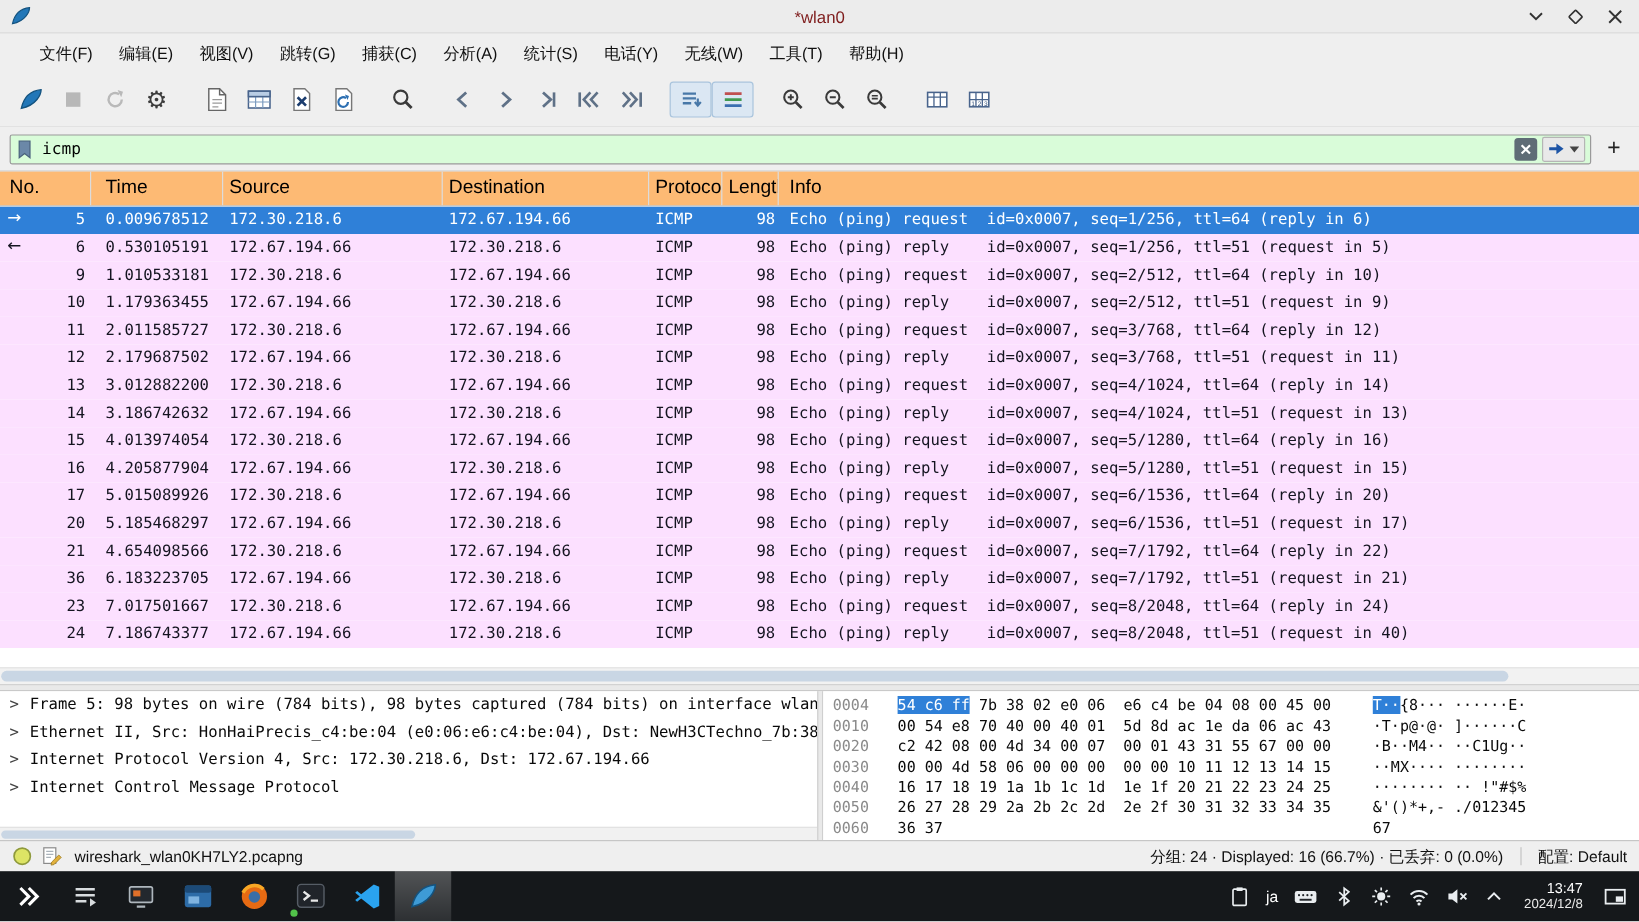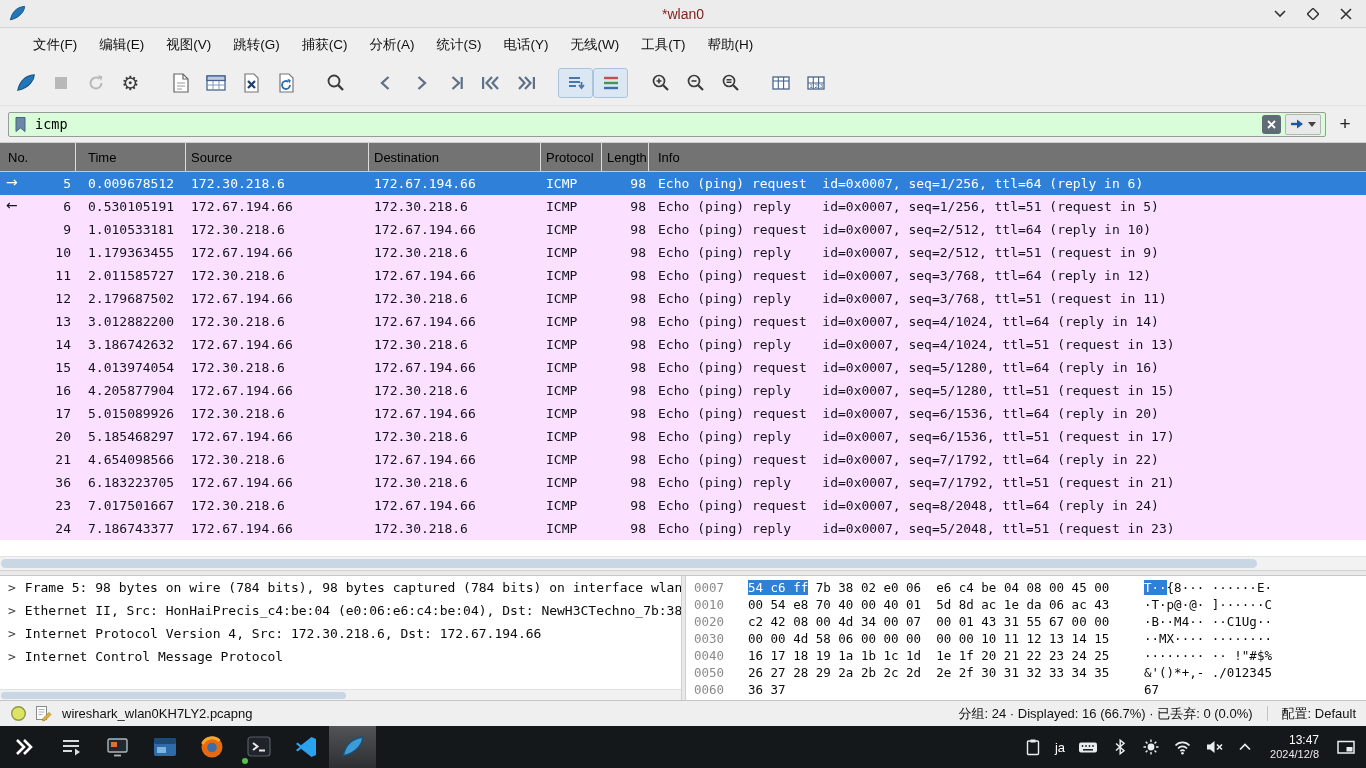--- a/index.html
+++ b/index.html
@@ -26,21 +26,21 @@
 .gear{font-family:"DejaVu Sans",sans-serif;font-size:20px;color:#3c3c3c;line-height:1}
 
 .filterbar{top:106px;height:37px;background:#efefef;display:flex;align-items:center;padding:0 8px;border-bottom:1px solid #cfcfcf}
 .filterfield{flex:1;height:25px;background:#d9fcd9;border:1px solid #9a9a9a;border-radius:2px;display:flex;align-items:center;padding:0 4px}
 .filter-text{margin-left:7px;font-family:"DejaVu Sans Mono",monospace;font-size:13.5px;color:#000;flex:1}
 .fclear{width:19px;height:19px;background:#5f6c76;border-radius:3px;color:#fff;display:flex;align-items:center;justify-content:center;font-size:13px;flex:none}
 .fapply{height:21px;display:flex;align-items:center;border:1px solid #b5b5b5;background:#e9e9e9;border-radius:2px;padding:0 4px;margin-left:4px;gap:3px;flex:none}
 .caret-down{width:0;height:0;border-left:4px solid transparent;border-right:4px solid transparent;border-top:5px solid #444}
 .fadd{width:26px;text-align:center;font-size:19px;color:#222;margin-left:6px;flex:none}
 
-.pheader{top:143px;height:29px;background:#737373;border-bottom:1px solid #c8c8c8;display:flex;font-size:13px;color:#000}
+.pheader{top:143px;height:29px;background:#fdba74;border-bottom:1px solid #c8c8c8;display:flex;font-size:16px;color:#000}
 .hcell{display:flex;align-items:center;border-right:1px solid #dcdcdc;overflow:hidden;white-space:nowrap}
 .hcell:last-child{border-right:none}
 .cw0{width:76px}.cw1{width:110px}.cw2{width:183px}.cw3{width:172px}.cw4{width:61px}.cw5{width:47px}.cw6{flex:1}
 .hp0{padding-left:8px}.hp1{padding-left:12px}.hp2{padding-left:5px}.hp3{padding-left:5px}.hp4{padding-left:5px}.hp5{padding-left:5px}.hp6{padding-left:9px}
 
 .plist{top:172px;height:384px;background:#fff;overflow:hidden}
 .prow{height:23px;display:flex;align-items:center;position:relative;background:#fce0ff;color:#141420;font-family:"DejaVu Sans Mono",monospace;font-size:13px;white-space:nowrap}
 .prow.sel{background:#2f80d8;color:#fff}
 .pcell{overflow:hidden;white-space:pre;flex:none}
 .cw6.pcell{flex:1}
@@ -435,21 +435,21 @@
         <span class="pcell cw5 dp5">98</span>
         <span class="pcell cw6 dp6">Echo (ping) request  id=0x0007, seq=8/2048, ttl=64 (reply in 24)</span>
       </div>
       <div class="prow">
         <span class="pcell cw0 dp0">24</span>
         <span class="pcell cw1 dp1">7.186743377</span>
         <span class="pcell cw2 dp2">172.67.194.66</span>
         <span class="pcell cw3 dp3">172.30.218.6</span>
         <span class="pcell cw4 dp4">ICMP</span>
         <span class="pcell cw5 dp5">98</span>
-        <span class="pcell cw6 dp6">Echo (ping) reply    id=0x0007, seq=5/2048, ttl=51 (request in 23)</span>
+        <span class="pcell cw6 dp6">Echo (ping) reply    id=0x0007, seq=8/2048, ttl=51 (request in 40)</span>
       </div>
     </div>
 
   <div class="abs plist-hs">
     <div class="hthumb" style="width:1256px"></div>
   </div>
 
   <div class="abs split-h"></div>
 
   <div class="details">
@@ -459,21 +459,21 @@
       <div class="dline"><span class="twisty">&gt;</span><span>Internet Control Message Protocol</span></div>
       <div class="dhs">
         <div class="dthumb"></div>
       </div>
   </div>
 
   <div class="split-v"></div>
 
   <div class="hexpane">
     <div>
-        <div class="hrow"><span class="off">0007</span><span class="hx"><span class="hl">54 c6 ff</span> 7b 38 02 e0 06  e6 c4 be 04 08 00 45 00</span><span class="asc"><span class="hl">T··</span>{8··· ······E·</span></div>
+        <div class="hrow"><span class="off">0004</span><span class="hx"><span class="hl">54 c6 ff</span> 7b 38 02 e0 06  e6 c4 be 04 08 00 45 00</span><span class="asc"><span class="hl">T··</span>{8··· ······E·</span></div>
         <div class="hrow"><span class="off">0010</span><span class="hx">00 54 e8 70 40 00 40 01  5d 8d ac 1e da 06 ac 43</span><span class="asc">·T·p@·@· ]······C</span></div>
         <div class="hrow"><span class="off">0020</span><span class="hx">c2 42 08 00 4d 34 00 07  00 01 43 31 55 67 00 00</span><span class="asc">·B··M4·· ··C1Ug··</span></div>
         <div class="hrow"><span class="off">0030</span><span class="hx">00 00 4d 58 06 00 00 00  00 00 10 11 12 13 14 15</span><span class="asc">··MX···· ········</span></div>
         <div class="hrow"><span class="off">0040</span><span class="hx">16 17 18 19 1a 1b 1c 1d  1e 1f 20 21 22 23 24 25</span><span class="asc">········ ·· !"#$%</span></div>
         <div class="hrow"><span class="off">0050</span><span class="hx">26 27 28 29 2a 2b 2c 2d  2e 2f 30 31 32 33 34 35</span><span class="asc">&amp;'()*+,- ./012345</span></div>
         <div class="hrow"><span class="off">0060</span><span class="hx">36 37</span><span class="asc">67</span></div>
       </div>
   </div>
 
   <div class="abs statusbar">

